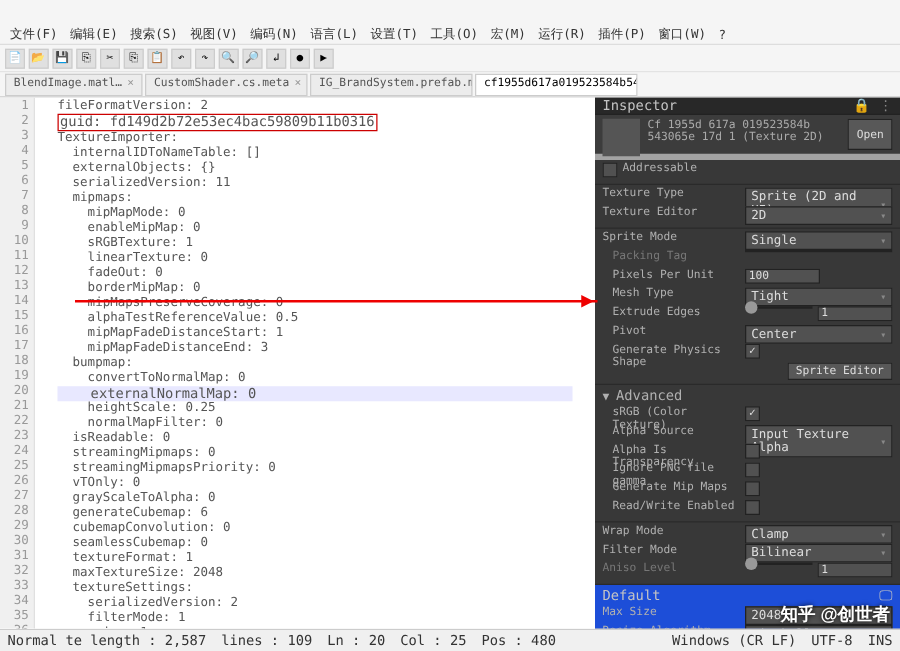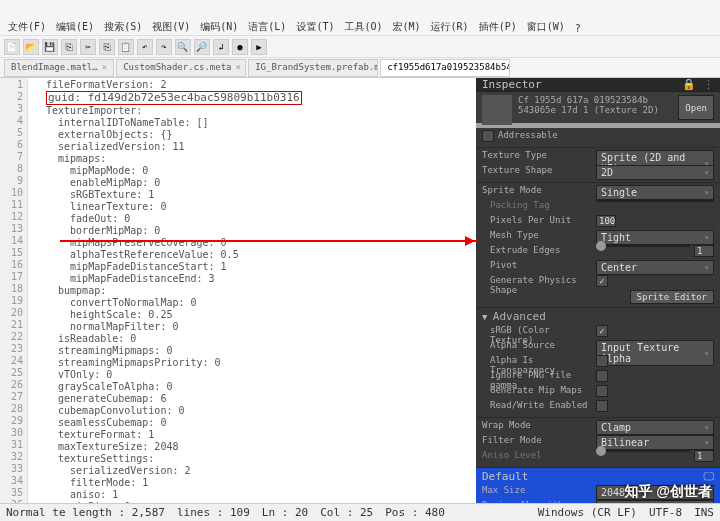--- a/index.html
+++ b/index.html
@@ -28,21 +28,21 @@
 .section{padding:2px 6px;border-bottom:1px solid #2a2a2a}
 .row{display:flex;align-items:flex-start;height:15px;gap:4px}
 .lbl{width:110px;color:#b0b0b0;font-size:9px}
 .dd{flex:1;background:#515151;border:1px solid #222;padding:1px 4px;font-size:10px;color:#ddd;display:flex;justify-content:space-between;align-items:center}
 .dd::after{content:'▾';font-size:8px;color:#888}
 .chk{width:12px;height:12px;background:#515151;border:1px solid #222}
 .chk.on::after{content:'✓';display:block;color:#ddd;font-size:9px;text-align:center;line-height:10px}
 .fold{color:#b0b0b0;cursor:pointer;font-size:9px}
 .slider{flex:1;height:2px;background:#222;position:relative}
 .slider::before{content:'';position:absolute;left:0;width:10px;height:10px;background:#999;border-radius:50%;top:-4px}
-.numfield{width:20px;background:#515151;border:1px solid #222;padding:0 2px;font-size:9px;color:#ddd}
+.numfield{width:60px;background:#515151;border:1px solid #222;padding:0 2px;font-size:9px;color:#ddd}
 .right-align{margin-left:auto}
 .status{height:18px;background:#f0f0f0;border-top:1px solid #ccc;display:flex;align-items:center;padding:0 6px;font-size:10px;color:#333;gap:12px}
 .arrow{position:absolute;top:240px;left:60px;width:418px;height:2px;background:#e00;z-index:10}
 .arrow::after{content:'';position:absolute;right:-2px;top:-4px;border:5px solid transparent;border-left:10px solid #e00}
 .watermark{position:absolute;bottom:20px;right:8px;color:#fff;font-size:14px;font-weight:bold;text-shadow:0 0 4px #000;z-index:20;font-family:Arial}
 </style>
 </head>
 <body>
 
 <div class="menubar" id="menubar">
@@ -98,21 +98,21 @@
     sRGBTexture: 1
     linearTexture: 0
     fadeOut: 0
     borderMipMap: 0
     mipMapsPreserveCoverage: 0
     alphaTestReferenceValue: 0.5
     mipMapFadeDistanceStart: 1
     mipMapFadeDistanceEnd: 3
   bumpmap:
     convertToNormalMap: 0
-    heightScale: 0.25
+<span class="cursor-line">    externalNormalMap: 0</span>    heightScale: 0.25
     normalMapFilter: 0
   isReadable: 0
   streamingMipmaps: 0
   streamingMipmapsPriority: 0
   vTOnly: 0
   grayScaleToAlpha: 0
   generateCubemap: 6
   cubemapConvolution: 0
   seamlessCubemap: 0
   textureFormat: 1
@@ -153,21 +153,21 @@
           <div class="chk"></div>
           <span class="lbl">Addressable</span>
         </div>
     </div>
     <div class="section">
       <div class="row">
           <span class="lbl">Texture Type</span>
           <div class="dd">Sprite (2D and UI)</div>
         </div>
       <div class="row">
-          <span class="lbl">Texture Shape</span>
+          <span class="lbl">Texture Editor</span>
           <div class="dd">2D</div>
         </div>
     </div>
     <div class="section">
       <div class="row">
           <span class="lbl">Sprite Mode</span>
           <div class="dd">Single</div>
         </div>
       <div class="row">
           <span class="lbl" style="padding-left:8px;color:#777">Packing Tag</span>

